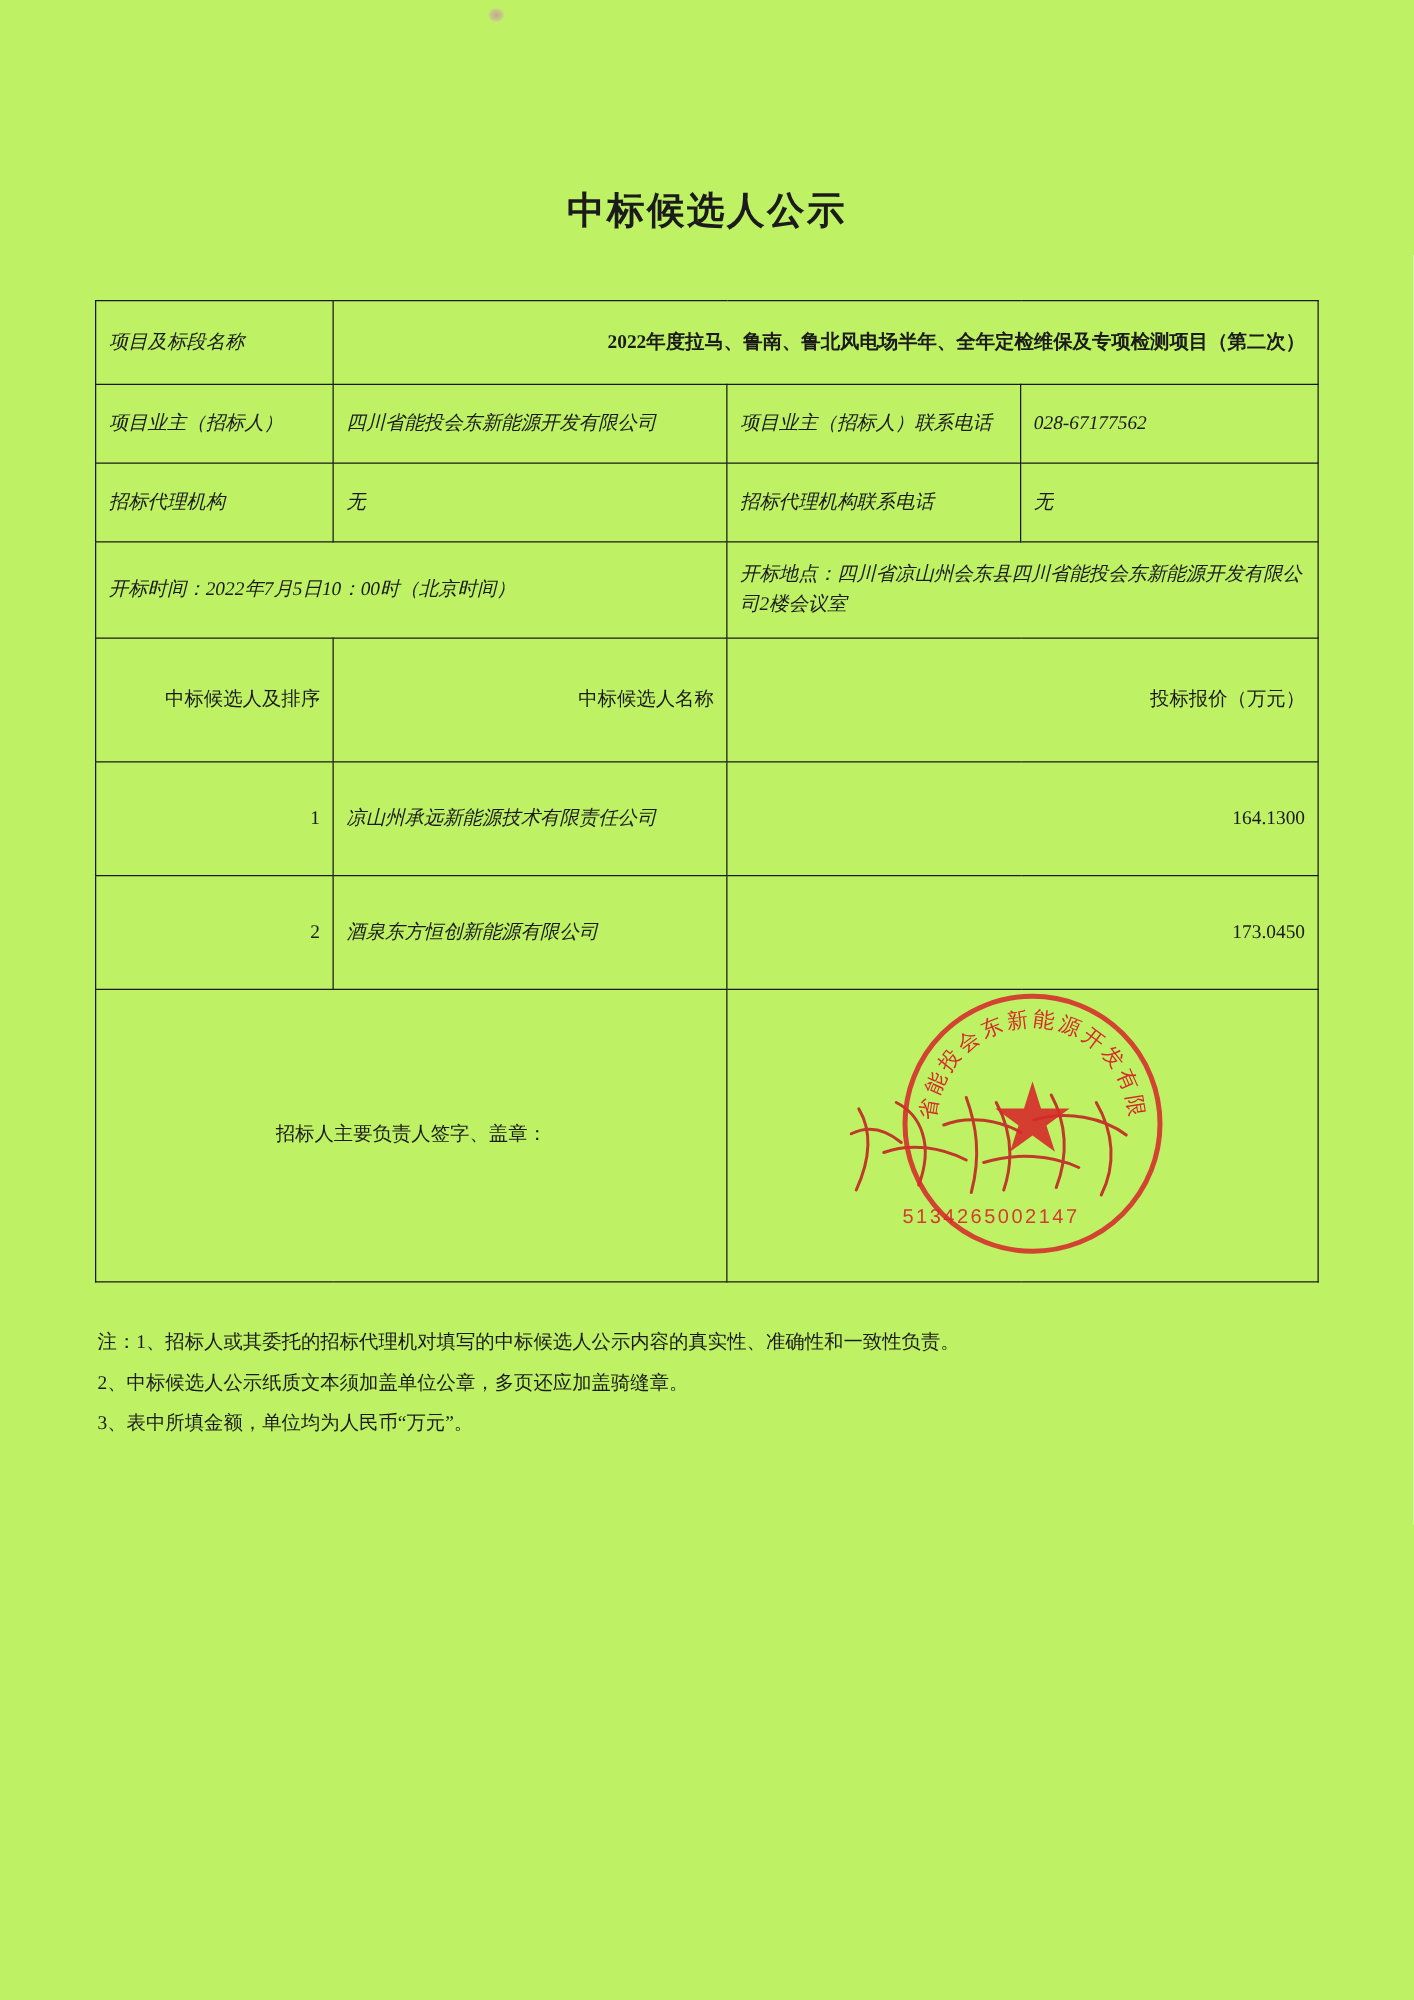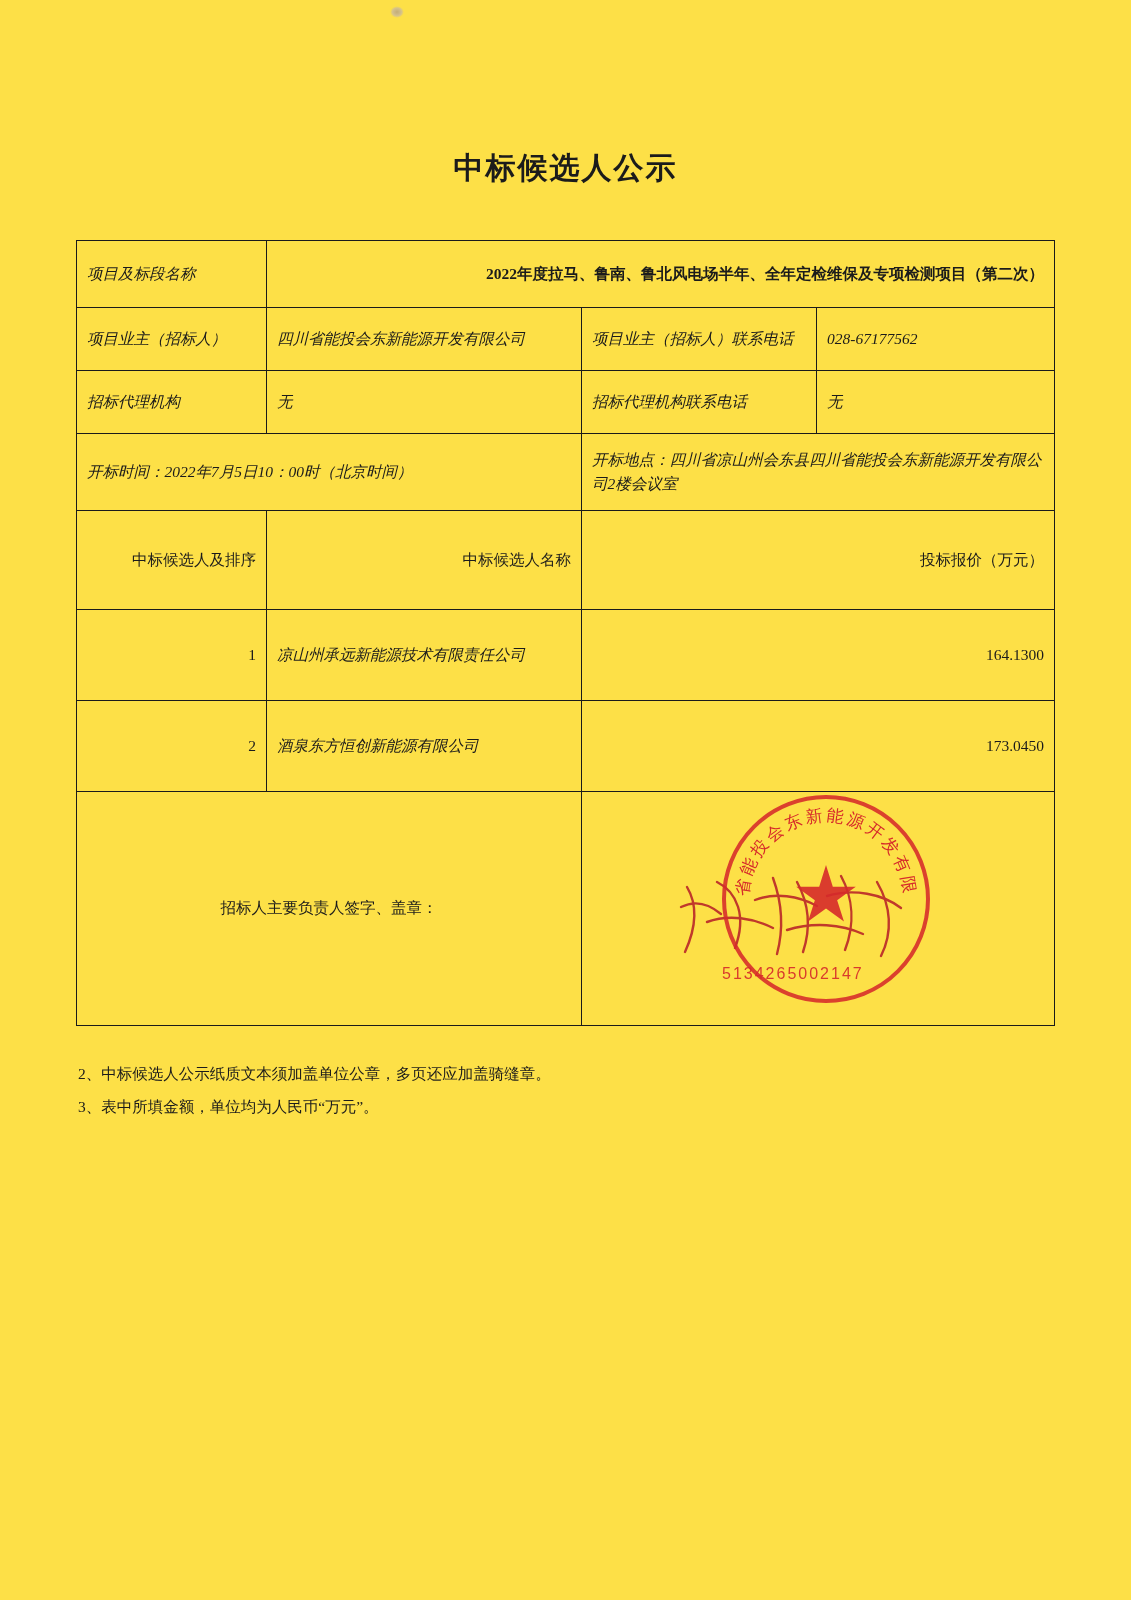--- a/index.html
+++ b/index.html
@@ -11,21 +11,21 @@
     width: 1131px;
     height: 1600px;
     position: relative;
     font-family: "Liberation Serif", "DejaVu Serif", serif;
     color: #1b1b1b;
     overflow: hidden;
   }
   .page {
     position: absolute;
     inset: 0;
-    background: #fde047;
+    background: #bef264;
   }
   
   .speck {
     position: absolute;
     width: 14px;
     height: 12px;
     left: 390px;
     top: 6px;
     background: radial-gradient(ellipse at 50% 50%, #b9a47e 0%, #cdbb99 45%, rgba(255,255,255,0) 70%);
     border-radius: 50%;
@@ -216,17 +216,18 @@
             </svg>
             <div class="code">5134265002147</div>
           </div>
 
         </td>
       </tr>
     </tbody>
   </table>
 
   <div class="notes">
+    <div>注：1、招标人或其委托的招标代理机对填写的中标候选人公示内容的真实性、准确性和一致性负责。</div>
     <div>2、中标候选人公示纸质文本须加盖单位公章，多页还应加盖骑缝章。</div>
     <div>3、表中所填金额，单位均为人民币“万元”。</div>
   </div>
 
 </div>
 
 </body></html>

